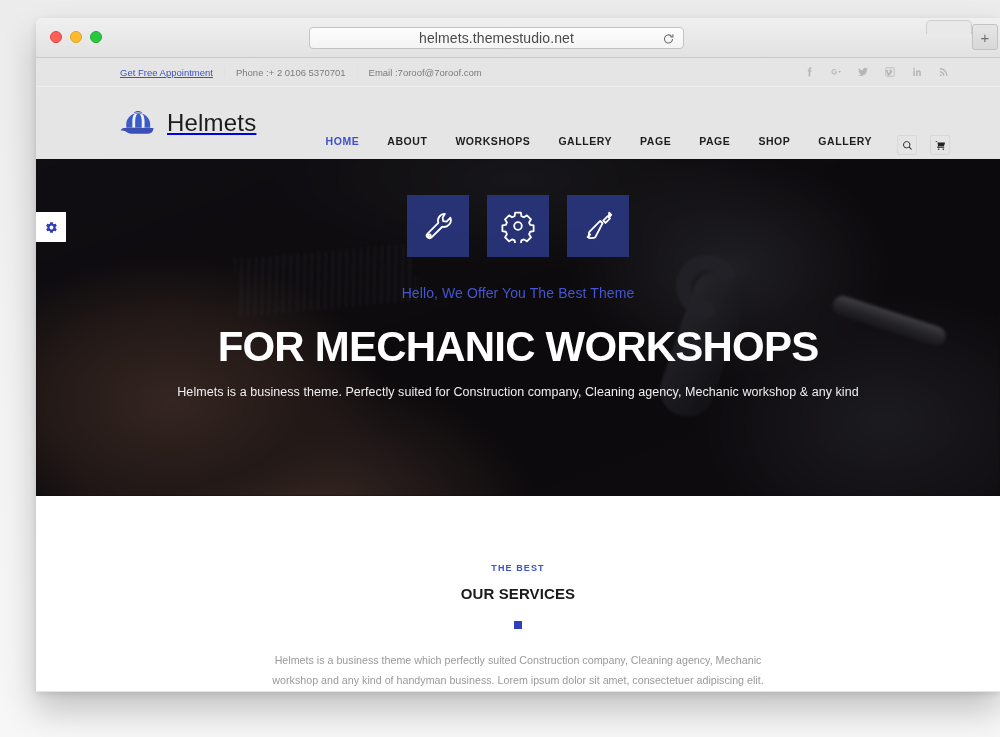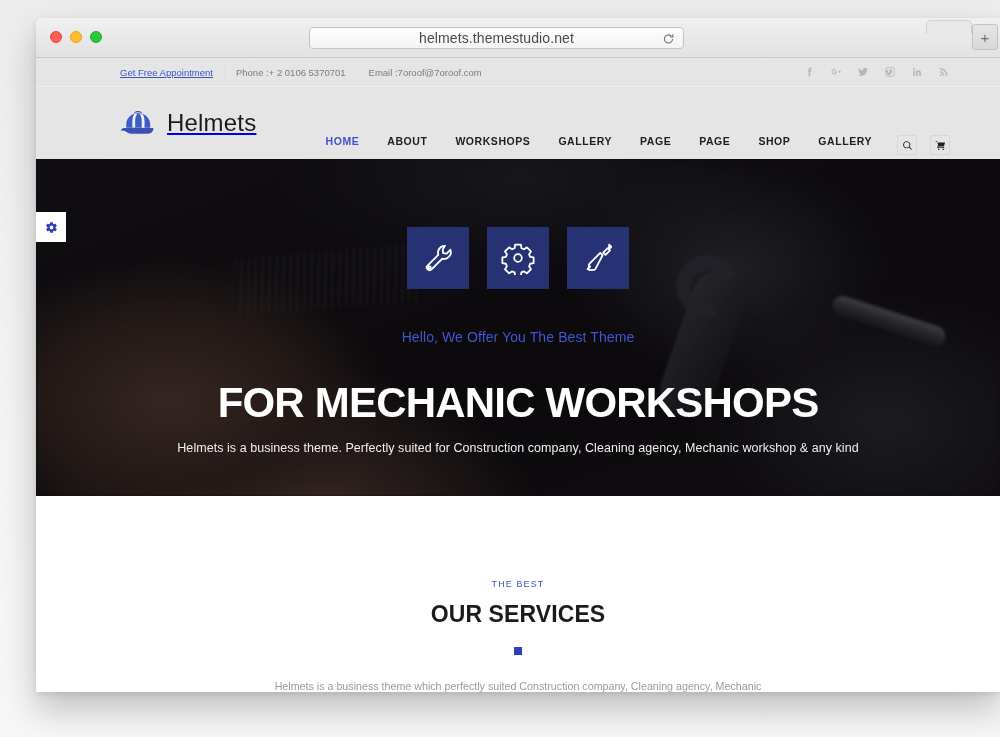--- a/index.html
+++ b/index.html
@@ -149,48 +149,47 @@
   .gear-tab {
     position: absolute; left: 0; top: 53px; width: 30px; height: 30px;
     background: #fff; display: flex; align-items: center; justify-content: center;
     color: #2c3ebb; z-index: 6;
   }
   .gear-tab svg { width: 13px; height: 13px; fill: currentColor; }
 
   .hero-inner {
     position: relative; z-index: 4; height: 100%;
     display: flex; flex-direction: column; align-items: center;
-    padding-top: 68px;
-    gap: 12px;
+    padding-top: 36px;
   }
   .icon-row { display: flex; gap: 18px; }
   .icon-box {
     width: 62px; height: 62px;
     background: rgba(42,56,130,.88);
     display: flex; align-items: center; justify-content: center;
   }
   .icon-box svg { width: 34px; height: 34px; stroke: #fff; fill: none; stroke-width: 1.7; }
   .hero-sub {
     margin-top: 28px; font-size: 14px; color: #4456d0; letter-spacing: .1px;
   }
   .hero-title {
     margin-top: 25px; font-size: 42px; font-weight: bold; color: #fff;
     letter-spacing: -0.8px; line-height: 1;
   }
   .hero-desc {
-    margin-top: 5px; font-size: 12.5px; color: #f0f0f0; letter-spacing: .05px;
+    margin-top: 17px; font-size: 12.5px; color: #f0f0f0; letter-spacing: .05px;
   }
 
   
   .services { text-align: center; padding-top: 67px; background: #fff; }
   .svc-kicker {
-    font-size: 9px; font-weight: normal; letter-spacing: 1.1px; color: #3f51c8; margin-top: 16px;
+    font-size: 9px; font-weight: bold; letter-spacing: 1.1px; color: #3f51c8;
   }
   .svc-title {
-    margin-top: 12px; font-size: 23px; color: #1b1b1b; letter-spacing: .1px;
+    margin-top: 12px; font-size: 15px; color: #1b1b1b; letter-spacing: .1px;
   }
   .svc-dot {
     width: 8px; height: 8px; background: #2f3fbd; margin: 19px auto 0;
   }
   .svc-text {
     margin: 22px auto 16px; width: 512px; font-size: 10.7px; color: #9a9a9a;
     line-height: 1.85;
   }
 </style>
 </head>

